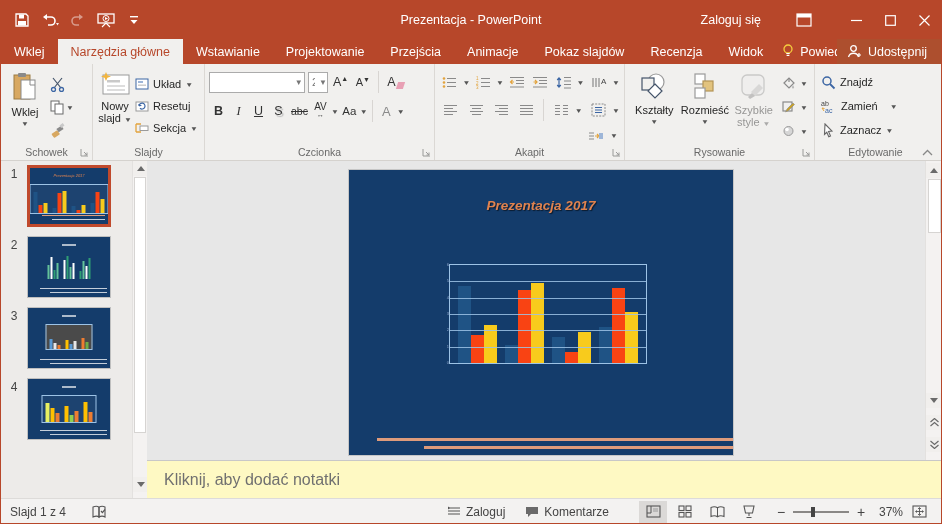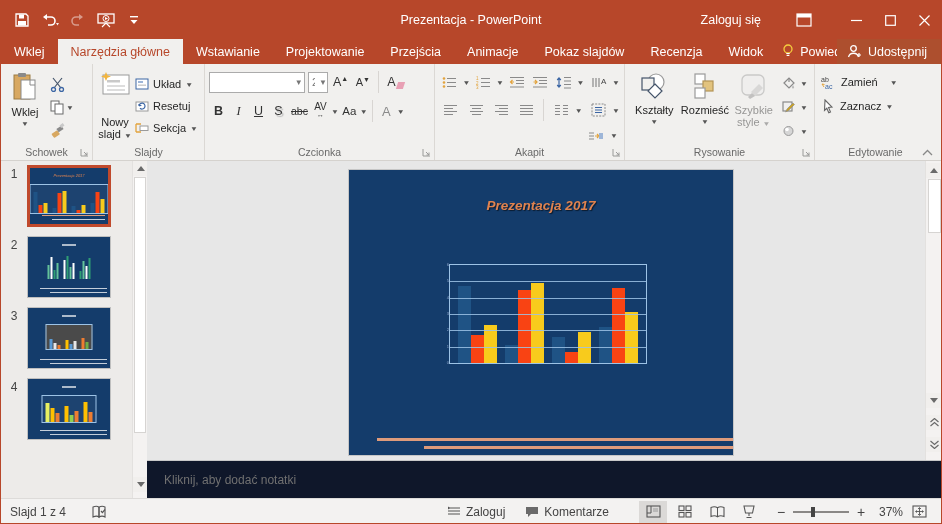--- a/index.html
+++ b/index.html
@@ -89,21 +89,21 @@
   .ticks { position:absolute; left:-9px; top:-2px; bottom:-2px; width:8px; display:flex; flex-direction:column; justify-content:space-between; }
   .ticks span { font-size:4px; line-height:4px; color:#8FA8CC; text-align:right; }
   .gridline { position:absolute; left:0; right:0; height:1px; background:#9DC3E6; opacity:.85; }
   .groups { position:absolute; left:0; right:0; top:0; bottom:0; display:flex; align-items:flex-end; justify-content:space-around; padding:0 4px; }
   .bargroup { display:flex; align-items:flex-end; height:100%; }
   .bar { width:13px; flex:none; }
   .deco1 { position:absolute; left:28px; right:0; bottom:14px; height:3px; background:#DE9B7B; }
   .deco2 { position:absolute; left:75px; right:0; bottom:6px; height:3px; background:#DE9B7B; }
   .escroll { position:absolute; right:0; top:0; bottom:38px; width:16px; background:#F4F2F1; border-left:1px solid #E3E1DF; }
   .escroll .sbtn { width:16px; }
-  .notes { position:absolute; left:0; right:0; bottom:0; height:38px; background:#0f172a; border-top:1px solid #C8C8C8; display:flex; align-items:center; padding-left:17px; font-size:12px; color:#707070; }
+  .notes { position:absolute; left:0; right:0; bottom:0; height:38px; background:#fef9c3; border-top:1px solid #C8C8C8; display:flex; align-items:center; padding-left:17px; font-size:16px; color:#707070; }
 
   
   .statusbar { position:absolute; left:0; top:497px; width:100%; height:26px; background:#F3F2F1; border-top:1px solid #DDDBD9; display:flex; align-items:center; font-size:12px; color:#444; }
   .sb-left { display:flex; align-items:flex-start; gap:26px; padding-left:9px; }
   .sb-right { margin-left:auto; display:flex; align-items:center; padding-right:6px; }
   .sb-item { display:flex; align-items:center; gap:5px; padding:0 10px; height:26px; }
   .viewbtn { width:28px; height:22px; display:flex; align-items:center; justify-content:center; margin:0 2px; }
   .viewbtn.active { background:#DBD9D7; }
   .zoomctl { display:flex; align-items:center; gap:6px; margin-left:10px; }
   .ztrack { position:relative; width:56px; height:2px; background:#8A8886; }
@@ -260,21 +260,21 @@
       <div class="launcher">
         <svg width="9" height="9" viewBox="0 0 9 9">
             <path d="M1 1 v7 h7" fill="none" stroke="#777" stroke-width="1"></path>
             <path d="M4 4 l3 3 M7 4.5 V7 H4.5" fill="none" stroke="#777" stroke-width="1"></path>
           </svg>
       </div>
     </div>
 
     <div class="rgroup g-slides">
       <div class="cols">
-        <div class="bigbtn" style="width:42px;gap:16px;">
+        <div class="bigbtn" style="width:42px;">
           <span>
             <svg width="30" height="24" viewBox="0 0 30 24">
                 <rect x="3" y="3" width="26" height="19" fill="#fff" stroke="#9a9a9a" stroke-width="1"></rect>
                 <rect x="7" y="8" width="13" height="2.5" fill="#C9C9C9"></rect>
                 <rect x="7" y="13" width="18" height="2" fill="#DDD"></rect>
                 <rect x="7" y="17" width="18" height="2" fill="#DDD"></rect>
                 <path d="M6 0 l1.4 3.2 L11 4.5 L7.4 5.8 L6 9 L4.6 5.8 L1 4.5 L4.6 3.2 Z" fill="#F2B53E"></path>
               </svg>
           </span>
           <span class="blabel"><span>Nowy</span><br>
@@ -518,20 +518,27 @@
       <div class="glabel">Rysowanie</div>
       <div class="launcher">
         <svg width="9" height="9" viewBox="0 0 9 9">
             <path d="M1 1 v7 h7" fill="none" stroke="#777" stroke-width="1"></path>
             <path d="M4 4 l3 3 M7 4.5 V7 H4.5" fill="none" stroke="#777" stroke-width="1"></path>
           </svg>
       </div>
     </div>
 
     <div class="rgroup g-edit">
+      <div class="smallbtn">
+        <svg width="15" height="15" viewBox="0 0 15 15">
+            <circle cx="6" cy="6" r="4" fill="none" stroke="#3C66A4" stroke-width="1.5"></circle>
+            <path d="M9 9 L13.5 13.5" stroke="#3C66A4" stroke-width="1.8"></path>
+          </svg>
+        <span>Znajdź</span>
+      </div>
       <div class="smallbtn">
         <svg width="16" height="15" viewBox="0 0 16 15">
             <text x="0" y="7" font-size="7" fill="#444">ab</text>
             <text x="4" y="14" font-size="7" fill="#3C66A4">ac</text>
             <path d="M1 9 l2 3 M1 9 l2.5 .5" stroke="#E2A33D" stroke-width="1" fill="none"></path>
           </svg>
         <span>Zamień</span>
         <span class="caret" style="margin-left:8px;">▼</span>
       </div>
       <div class="smallbtn">

